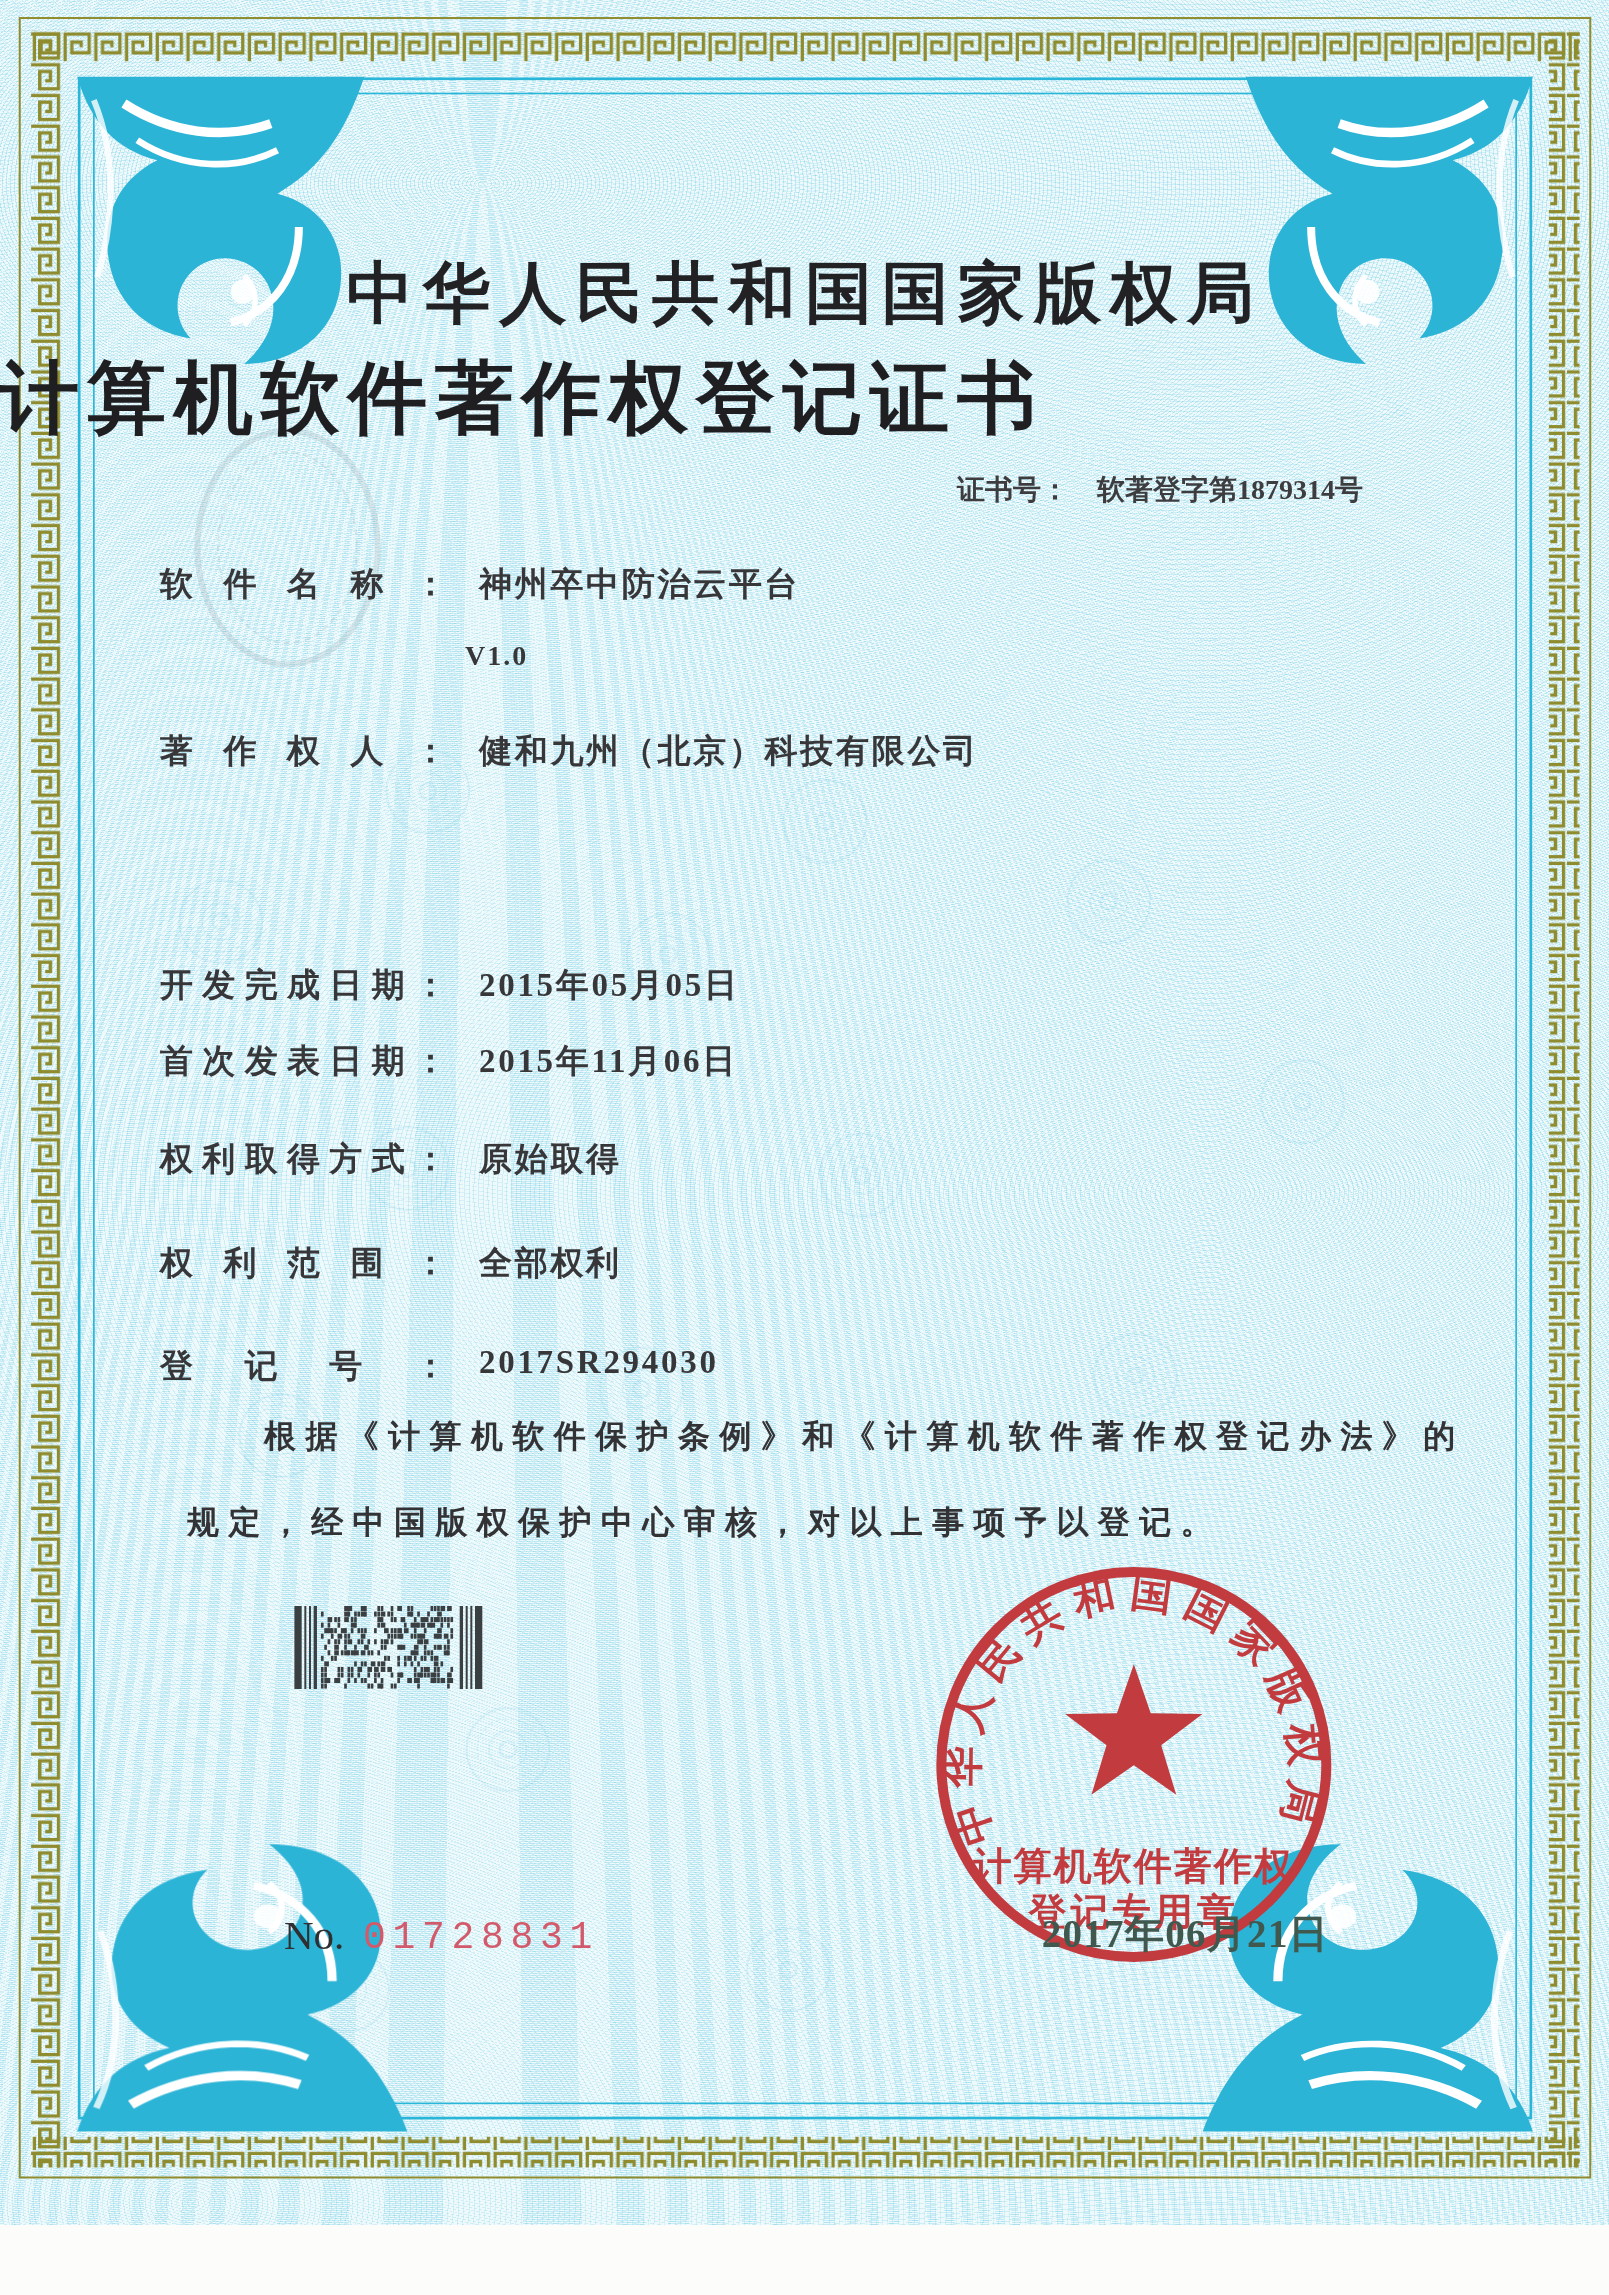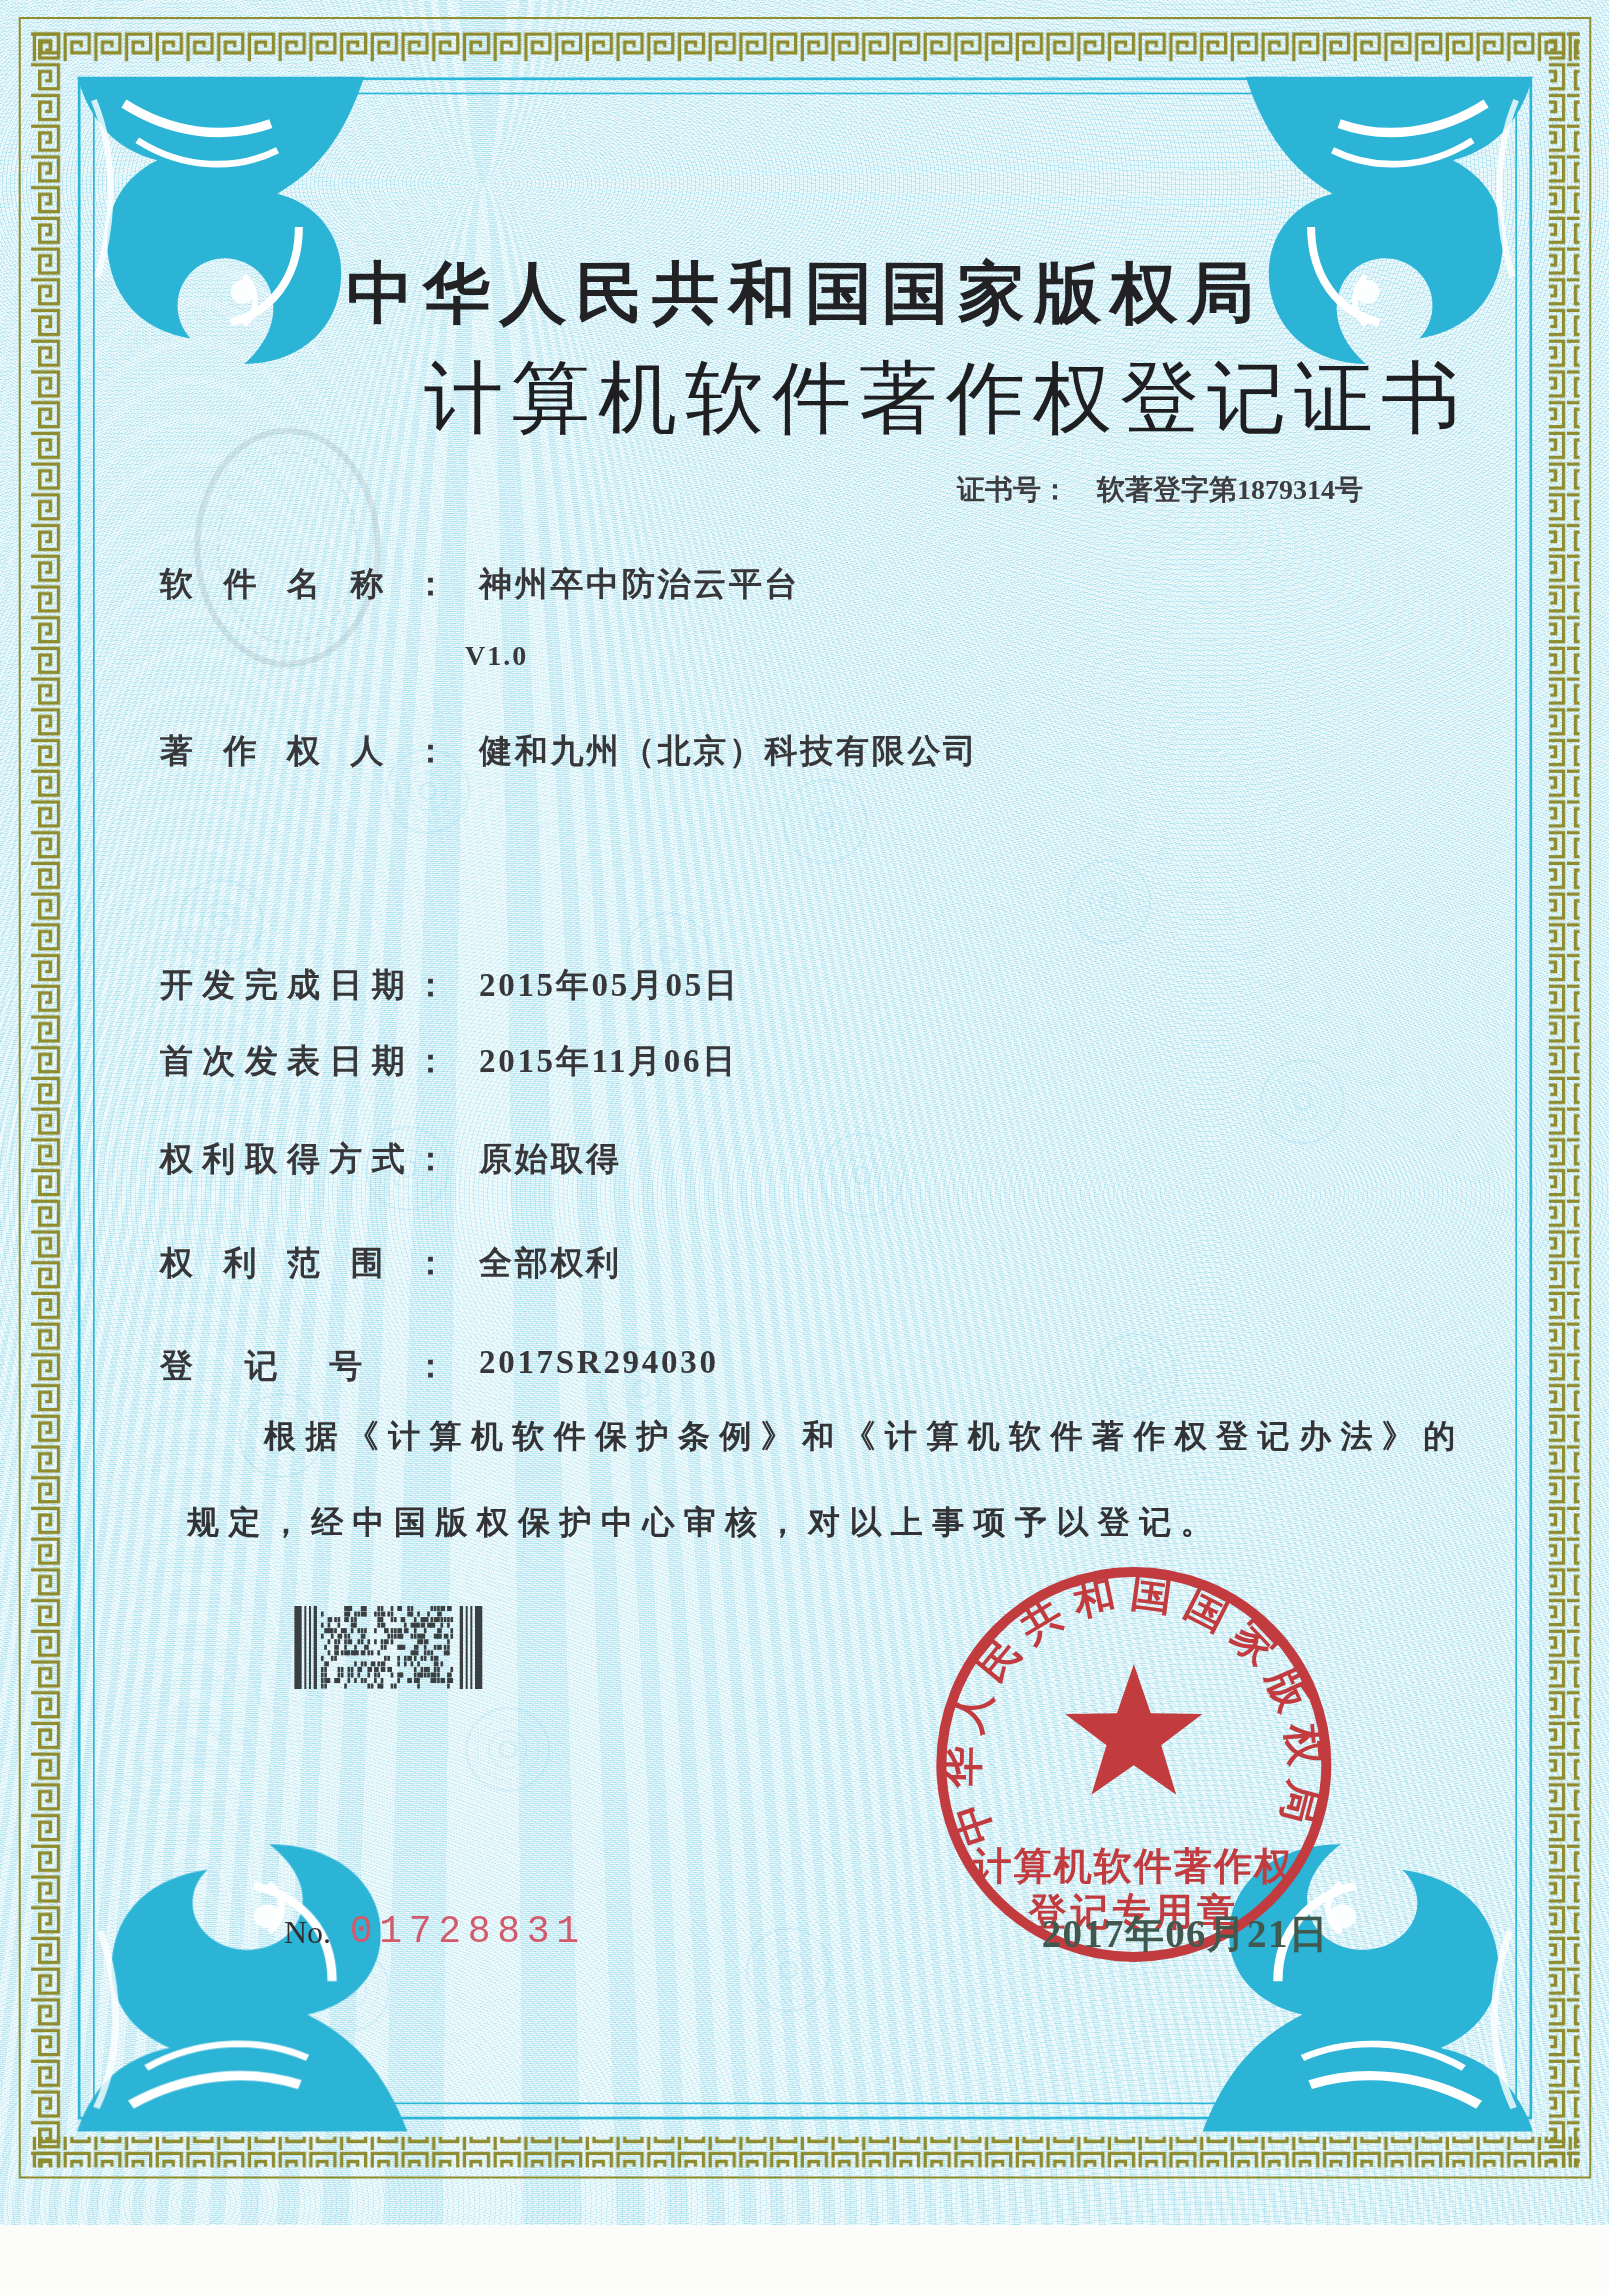--- a/index.html
+++ b/index.html
@@ -15,41 +15,41 @@
     font-family:"Liberation Serif","DejaVu Serif",serif;
     color:#2b2b2b;
   }
   .abs{position:absolute;}
   .authority-title{
     top:248px;left:0;width:1610px;text-align:center;
     font-size:67px;font-weight:700;letter-spacing:9.4px;color:#222225;
     white-space:nowrap;
   }
   .main-title{
-    top:346px;left:0;width:1468px;text-align:right;
-    font-size:79px;font-weight:400;letter-spacing:8px;color:#1f1f22;
+    top:346px;left:0;width:1468px;text-align:left;
+    font-size:79px;font-weight:700;letter-spacing:8px;color:#1f1f22;
     white-space:nowrap;
   }
   .cert-no{
     top:471px;right:247px;
     font-size:28px;font-weight:700;color:#3d3d40;white-space:nowrap;
   }
   .cert-no .lbl{margin-right:28px;}
   .field-row{left:160px;font-size:33px;font-weight:700;color:#37373a;white-space:nowrap;}
   .field-label{display:inline-block;width:287px;text-align-last:justify;text-align:justify;vertical-align:top;}
   .field-value{margin-left:32px;letter-spacing:2.7px;}
   .version-line{left:465px;font-size:28px;font-weight:700;color:#37373a;letter-spacing:2px;}
   .statement{left:187px;font-size:32px;font-weight:700;color:#333336;letter-spacing:9.4px;white-space:nowrap;}
   .statement.l1{padding-left:77px;}
   .issue-date{
     top:1907px;left:922px;width:407px;text-align:right;
     font-size:39px;font-weight:600;letter-spacing:1.3px;color:#40584e;white-space:nowrap;
   }
   .serial{top:1911px;left:284px;white-space:nowrap;}
-  .serial .no-lbl{font-size:32px;color:#2f2f32;font-family:"Liberation Serif",serif;}
+  .serial .no-lbl{font-size:41px;color:#2f2f32;font-family:"Liberation Serif",serif;}
   .serial .no-val{
     margin-left:18.7px;font-size:38px;letter-spacing:6.7px;color:#d25a6b;
     font-family:"Liberation Mono","DejaVu Sans Mono",monospace;font-weight:500;
     position:relative;top:-1.3px;
   }
   .paper-bottom{top:2225px;left:0;width:1610px;height:70px;background:#fcfcfa;}
   svg text{font-family:"Liberation Serif","DejaVu Serif",serif;}
 </style>
 </head>
 <body>

